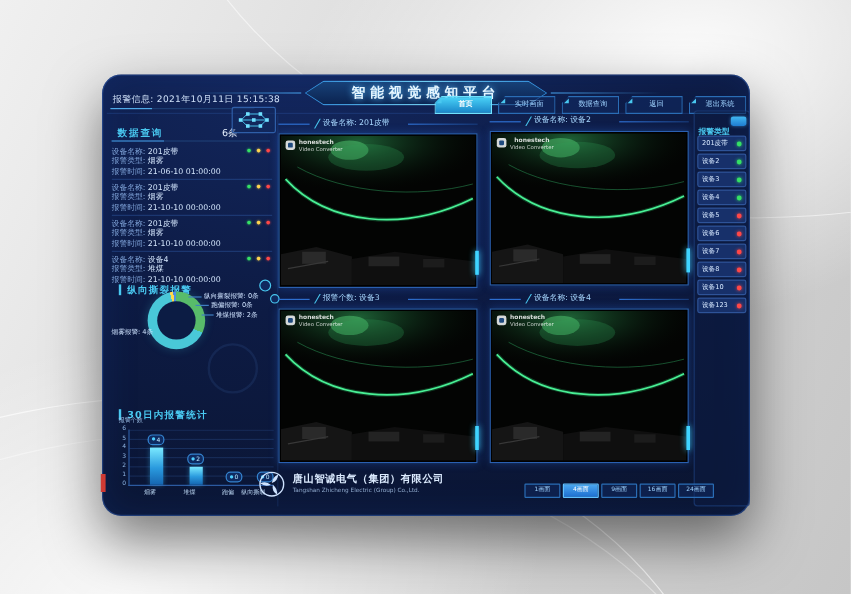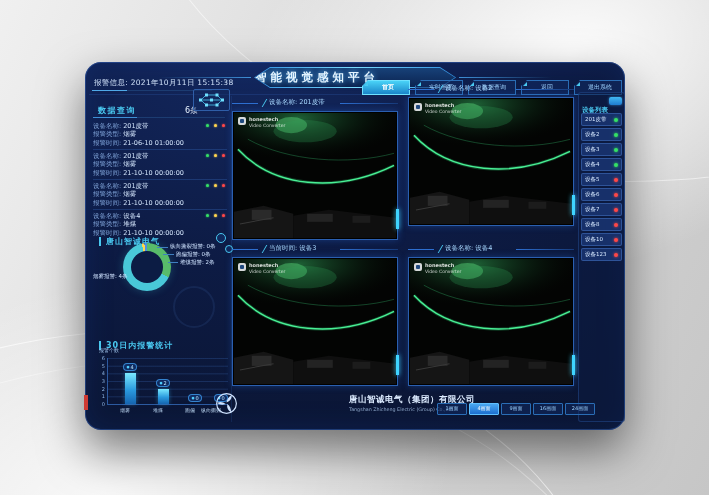--- a/index.html
+++ b/index.html
@@ -28,21 +28,21 @@
     background:linear-gradient(90deg,#4fa9e8 0 35px,#1c3c72 35px 100%);}
   .hdr-sep{position:absolute;left:4px;right:4px;top:32px;height:1px;background:rgba(45,95,175,.28);}
   .col-sep{position:absolute;left:146px;top:34px;bottom:8px;width:1px;background:rgba(45,95,175,.2);}
 
   .title-plaque{position:absolute;left:50%;top:5px;transform:translateX(-50%);width:202px;height:21px;
     clip-path:polygon(16px 0,calc(100% - 16px) 0,100% 50%,calc(100% - 16px) 100%,16px 100%,0 50%);
     background:linear-gradient(90deg,#2f8fe0,#7adcff,#2f8fe0);padding:0;}
   .title-core{position:absolute;inset:1px;
     clip-path:polygon(15px 0,calc(100% - 15px) 0,100% 50%,calc(100% - 15px) 100%,15px 100%,0 50%);
     background:linear-gradient(180deg,#174178,#0b2350);
-    text-align:left;line-height:19px;font-size:11.5px;letter-spacing:4px;color:#e4f5ff;
+    text-align:center;line-height:19px;font-size:11.5px;letter-spacing:4px;color:#e4f5ff;
     text-shadow:0 0 6px rgba(90,190,255,.95);font-weight:bold;}
   .wing{position:absolute;top:15px;width:92px;height:1px;background:linear-gradient(90deg,rgba(80,160,255,0),#3e8fd6);}
   .wing.l{left:calc(50% - 196px);}
   .wing.r{left:calc(50% + 104px);transform:scaleX(-1);}
 
   .nav{position:absolute;right:3px;top:18px;display:flex;gap:5px;}
   .nav-btn{position:relative;min-width:34px;height:13px;line-height:12px;padding:0 4px 0 8px;font-size:6px;
     color:#9fd3ff;background:rgba(16,42,96,.6);border:1px solid #2a6db5;text-align:center;white-space:nowrap;
     clip-path:polygon(6px 0,100% 0,100% 100%,0 100%,0 6px);cursor:pointer;}
   .nav-btn::before{content:"";position:absolute;left:1px;top:1px;border-style:solid;
@@ -91,21 +91,21 @@
   .bar-pill{font-size:5px;line-height:6px;color:#bfe9ff;border:1px solid rgba(70,170,255,.7);border-radius:4px;
     padding:0 2px;margin-bottom:2px;background:rgba(16,50,110,.75);white-space:nowrap;}
   .bar-pill::before{content:"●";font-size:3.5px;color:#4fd0ff;margin-right:1px;vertical-align:1px;}
   .bar{width:11px;background:linear-gradient(180deg,#7ae9ff,#2a9ade 55%,#1565b0);
     box-shadow:0 0 4px rgba(60,190,255,.45);}
   .xlab{position:absolute;top:calc(100% + 3px);transform:translateX(-50%);font-size:5px;color:#b9d4f0;white-space:nowrap;}
   .red-accent{position:absolute;left:-1px;top:333px;width:4px;height:15px;background:#cf3a33;}
 
   
   .cell{position:absolute;width:166px;height:144px;cursor:pointer;}
-  .cell.c1{left:147px;top:34px;} .cell.c2{left:323px;top:20px;}
+  .cell.c1{left:147px;top:34px;} .cell.c2{left:323px;top:32px;text-align:center;}
   .cell.c3{left:147px;top:180px;} .cell.c4{left:323px;top:180px;}
   .cell-head{position:relative;height:15px;}
   .cell-head::before{content:"";position:absolute;left:0;top:7px;width:26px;height:1px;background:#2e6fd0;}
   .cell-head::after{content:"";position:absolute;left:108px;right:0;top:7px;height:1px;
     background:linear-gradient(90deg,#2e6fd0,#173a78);}
   .cell-title{position:absolute;left:30px;top:2px;font-size:6.5px;color:#a8d8ff;padding-left:7px;white-space:nowrap;}
   .cell-title::before{content:"";position:absolute;left:2px;top:1px;width:1px;height:8px;background:#49c8f0;transform:skewX(-30deg);}
   .cell-video{position:absolute;left:0;top:15px;right:0;bottom:0;background:#000;
     border:1px solid #2a5fb0;box-shadow:0 0 7px rgba(40,110,220,.35);}
   .scene{position:absolute;inset:1px;overflow:hidden;}
@@ -125,21 +125,21 @@
   .dev-btn{position:absolute;right:-1px;top:0;width:13px;height:8px;cursor:pointer;
     background:linear-gradient(180deg,#41b8f2,#1f7cd0);border-radius:2px;box-shadow:0 0 3px rgba(70,180,255,.6);}
   .dev-list{margin:0 2px;display:flex;flex-direction:column;gap:2px;}
   .dev-row{height:11px;background:rgba(28,58,124,.7);border:1px solid rgba(70,120,200,.5);border-radius:2px;
     display:flex;align-items:center;justify-content:space-between;padding:0 3px;cursor:pointer;}
   .dev-name{font-size:5.5px;color:#d6e8ff;white-space:nowrap;}
   .dev-dot{width:4px;height:4px;border-radius:50%;flex:none;}
 
   
   .footer{position:absolute;left:130px;top:326px;width:260px;height:30px;
-    display:flex;align-items:center;justify-content:space-between;gap:6px;}
+    display:flex;align-items:center;justify-content:flex-start;gap:6px;}
   .logo{width:23px;height:23px;flex:none;}
   .f-txt{display:flex;flex-direction:column;}
   .f-cn{font-size:8.5px;font-weight:bold;color:#dcebff;letter-spacing:.5px;white-space:nowrap;}
   .f-en{font-size:4.8px;color:#8fa9cc;margin-top:1.5px;white-space:nowrap;}
 
   .view-btns{position:absolute;left:352px;top:341px;display:flex;gap:2px;}
   .view-btn{min-width:24px;height:10px;line-height:9px;text-align:center;font-size:5px;color:#9fd3ff;
     border:1px solid #2a6db5;background:rgba(16,42,96,.55);border-radius:1px;padding:0 2px;cursor:pointer;white-space:nowrap;}
   .view-btn.active{background:linear-gradient(180deg,#4aa6f0,#1d6fd0);color:#fff;border-color:#5fc0ff;}
 </style>
@@ -229,21 +229,21 @@
       <div class="al-row"><span class="al-label">报警时间:</span><span class="al-val">21-10-10 00:00:00</span></div>
       <div class="al-dots">
           <i style="background: rgb(53, 224, 101); box-shadow: rgb(53, 224, 101) 0px 0px 2px;"></i>
           <i style="background: rgb(255, 213, 79); box-shadow: rgb(255, 213, 79) 0px 0px 2px;"></i>
           <i style="background: rgb(255, 71, 71); box-shadow: rgb(255, 71, 71) 0px 0px 2px;"></i>
         </div>
     </div>
 
   </div>
 
-  <div class="sec-title t-daily">唐山智诚电气</div>
+  <div class="sec-title t-daily">纵向撕裂报警</div>
   <div class="circ c1"></div>
   <div class="circ c2"></div>
   <div class="donut" style="background: conic-gradient(rgb(88, 187, 106) 0%, rgb(88, 187, 106) 32.13%, rgb(73, 200, 216) 32.13%, rgb(73, 200, 216) 96.4%, rgb(255, 216, 77) 96.4%, rgb(255, 216, 77) 98.2%, rgb(74, 144, 226) 98.2%, rgb(74, 144, 226) 100%);"></div>
   <div class="ghost"></div>
   <div class="ld" style="left:72px;top:185px;width:11px;"></div>
   <div class="ld" style="left:78px;top:192px;width:11px;"></div>
   <div class="ld" style="left:83px;top:200px;width:10px;"></div>
   <div class="dl" style="left:85px;top:181px;">纵向撕裂报警: 0条</div>
   <div class="dl" style="left:91px;top:189px;">跑偏报警: 0条</div>
   <div class="dl" style="left:95px;top:197px;">堆煤报警: 2条</div>
@@ -353,21 +353,21 @@
         <div>
           <div class="wm-l1">honestech</div>
           <div class="wm-l2">Video Converter</div>
         </div>
       </div>
       <div class="v-accent"></div>
     </div>
   </div>
   <div class="cell c3">
     <div class="cell-head">
-      <div class="cell-title">当前时间: 设备3</div>
+      <div class="cell-title">报警个数: 设备3</div>
     </div>
     <div class="cell-video">
       <div class="scene">
           <svg viewBox="0 0 164 124" preserveAspectRatio="none">
             <defs>
               <radialGradient id="gg" cx="40%" cy="8%" r="65%">
                 <stop offset="0" stop-color="#2f9e57" stop-opacity=".6"></stop>
                 <stop offset="1" stop-color="#041007" stop-opacity="0"></stop>
               </radialGradient>
             </defs>
@@ -430,21 +430,21 @@
           <div class="wm-l1">honestech</div>
           <div class="wm-l2">Video Converter</div>
         </div>
       </div>
       <div class="v-accent"></div>
     </div>
   </div>
 
   <div class="right-col">
     <div class="dev-head">
-      <span class="dev-title">设备列表</span>
+      <span class="dev-title">报警类型</span>
       <span class="dev-btn"></span>
     </div>
     <div class="dev-list">
       <div class="dev-row">
           <span class="dev-name">201皮带</span>
           <span class="dev-dot" style="background: rgb(53, 224, 101); box-shadow: rgb(53, 224, 101) 0px 0px 3px;"></span>
         </div>
       <div class="dev-row">
           <span class="dev-name">设备2</span>
           <span class="dev-dot" style="background: rgb(53, 224, 101); box-shadow: rgb(53, 224, 101) 0px 0px 3px;"></span>

